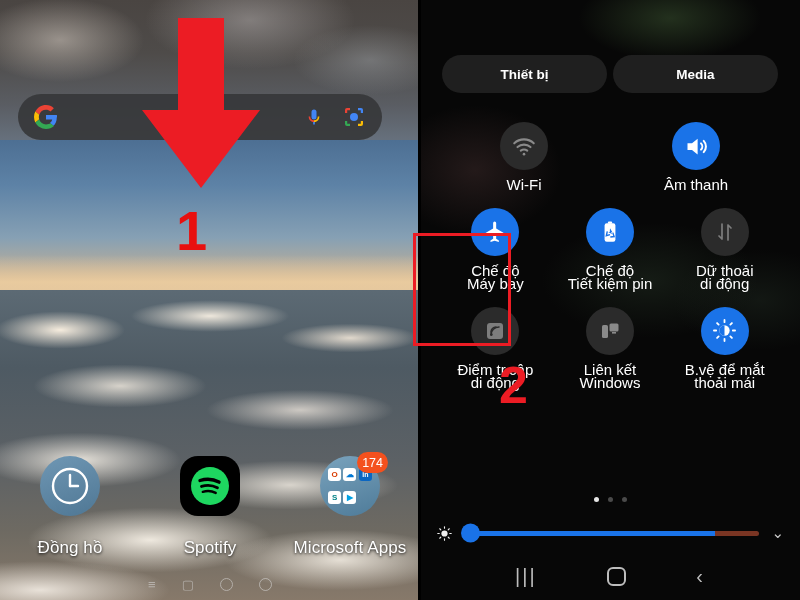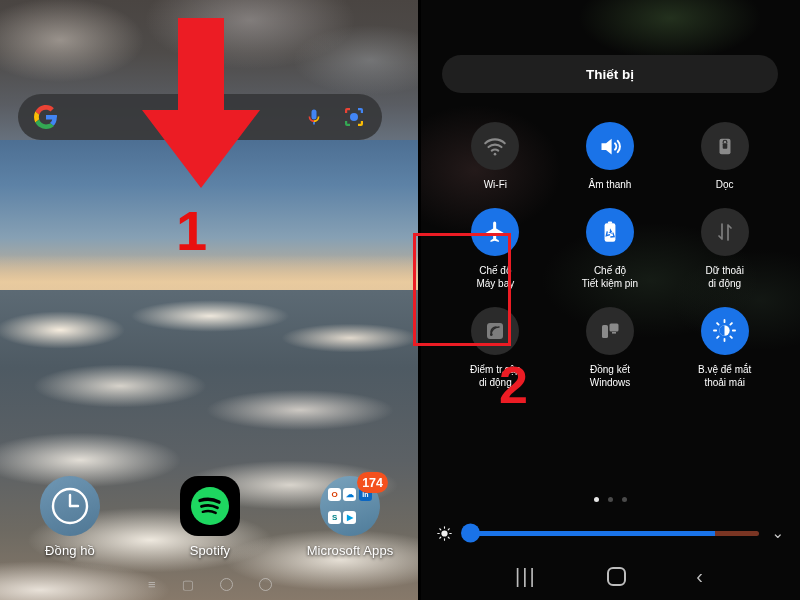--- a/index.html
+++ b/index.html
@@ -60,33 +60,33 @@
   .dock-app { flex:1; display:flex; flex-direction:column; align-items:center; }
   .app-icon {
     width:60px; height:60px; border-radius:50%;
     display:flex; align-items:center; justify-content:center; position:relative;
   }
   .icon-clock { background:linear-gradient(160deg,#6f97b4,#4f7794); }
   .icon-cal   { background:linear-gradient(160deg,#6f97b4,#4f7794); }
   .icon-spotify { background:#000; border-radius:18px; }
   .icon-folder { background:linear-gradient(160deg,#7aa3bd,#4e7b99); }
   .app-label {
-    margin-top:7px; color:#fff; font-size:13px; letter-spacing:.1px;
+    margin-top:22px; color:#fff; font-size:17px; letter-spacing:.1px;
     text-shadow:0 1px 3px rgba(0,0,0,.9);
   }
   .folder-grid {
     width:44px; height:44px; display:grid; grid-template-columns:repeat(3,1fr);
     grid-template-rows:repeat(2,1fr); gap:2px; place-items:center;
   }
   .mini { width:13px; height:13px; border-radius:3px; display:flex; align-items:center;
           justify-content:center; font-size:8px; font-weight:bold; color:#fff; }
   .badge {
     position:absolute; top:-4px; right:-8px; min-width:30px; height:21px;
     background:#f4511e; border-radius:11px; color:#fff; font-size:12.5px;
-    font-weight:bold; display:flex; align-items:center; justify-content:center; padding:0 5px;
+    font-weight:normal; display:flex; align-items:center; justify-content:center; padding:0 5px;
   }
 
   .navbar-left {
     position:absolute; left:0; bottom:8px; width:420px;
     display:flex; align-items:center; justify-content:center; gap:26px; opacity:.55;
   }
   .nb-glyph { color:#d8d8d8; font-size:13px; }
   .nb-circ { width:13px; height:13px; border:1.6px solid #dcdcdc; border-radius:50%; }
 
   
@@ -116,21 +116,21 @@
   .tiles { position:absolute; left:18px; top:122px; width:344px; }
   .tile-row { display:flex; }
   .tile { flex:1; display:flex; flex-direction:column; align-items:center; position:relative; }
   .tile-circle {
     width:48px; height:48px; border-radius:50%;
     display:flex; align-items:center; justify-content:center;
   }
   .tile-circle.off { background:#2b2b2b; }
   .tile-circle.on  { background:#1a73e8; }
   .tile-label {
-    margin-top:8px; color:#fff; font-size:10px; line-height:13.5px;
+    margin-top:8px; color:#fff; font-size:15px; line-height:13.5px;
     text-align:center; white-space:pre-line;
   }
   .row-gap { height:16px; }
 
   .dots { position:absolute; left:0; top:497px; width:380px; display:flex;
           justify-content:center; align-items:center; gap:9px; }
   .dot { width:5px; height:5px; border-radius:50%; background:#4a4a4a; }
   .dot.active { background:#e6e6e6; }
 
   .bright-row { position:absolute; left:0; top:524px; width:380px;
@@ -249,20 +249,23 @@
 
   <div class="divider"></div>
 
   <div class="phone-right">
     <div class="panel-glow"></div>
 
     <div class="seg-row">
       <div class="seg-btn">
         <span>Thiết bị</span>
       </div>
+      <div class="seg-btn">
+        <span>Media</span>
+      </div>
     </div>
 
     <div class="tiles">
 
       <div class="tile-row">
         <div class="tile">
           <div class="tile-circle off">
             <svg width="26" height="26" viewBox="0 0 24 24" fill="none" stroke="#8a8a8a" stroke-width="1.9" stroke-linecap="round">
               <path d="M3 9.5a13 13 0 0 1 18 0"></path>
                 <path d="M6 13a9 9 0 0 1 12 0"></path>
@@ -273,30 +276,20 @@
           <div class="tile-label">Wi-Fi</div>
         </div>
         <div class="tile">
           <div class="tile-circle on">
             <svg width="27" height="27" viewBox="0 0 24 24">
               <path d="M4 9v6h4l5 4V5L8 9z" fill="#fff"></path>
               <path d="M16 9.2a4 4 0 0 1 0 5.6M18.4 7a7.3 7.3 0 0 1 0 10" stroke="#fff" stroke-width="1.8" fill="none" stroke-linecap="round"></path>
             </svg>
           </div>
           <div class="tile-label">Âm thanh</div>
-        </div>
-        <div class="tile">
-          <div class="tile-circle off">
-            <svg width="22" height="22" viewBox="0 0 24 24">
-              <rect x="6" y="4" width="12" height="17" rx="2.2" fill="#8a8a8a"></rect>
-              <rect x="9.5" y="9" width="5" height="6" rx="1" fill="#2b2b2b"></rect>
-              <path d="M10 9V7.7a2 2 0 0 1 4 0V9" stroke="#2b2b2b" stroke-width="1.3" fill="none"></path>
-            </svg>
-          </div>
-          <div class="tile-label">Dọc</div>
         </div>
       </div>
 
       <div class="row-gap"></div>
 
       <div class="tile-row">
         <div class="tile">
           <div class="tile-circle on">
             <svg width="28" height="28" viewBox="0 0 24 24">
               <path fill="#fff" d="M21 15.5v-1.8l-8-4.7V4.3a1.3 1.3 0 0 0-2.6 0V9l-8 4.7v1.8l8-2.4v4.6l-2.3 1.5v1.3l3.6-.9 3.6.9v-1.3L13 17.7v-4.6z"></path>
@@ -347,21 +340,21 @@
 di động</div>
         </div>
         <div class="tile">
           <div class="tile-circle off">
             <svg width="24" height="24" viewBox="0 0 24 24">
               <rect x="4" y="6" width="6" height="13" rx="1.6" fill="#8a8a8a"></rect>
               <rect x="11.5" y="4.5" width="9" height="8" rx="1.5" fill="#8a8a8a"></rect>
               <rect x="14" y="13" width="4" height="1.6" fill="#8a8a8a"></rect>
             </svg>
           </div>
-          <div class="tile-label">Đồng kết
+          <div class="tile-label">Liên kết
 Windows</div>
         </div>
         <div class="tile">
           <div class="tile-circle on">
             <svg width="27" height="27" viewBox="0 0 24 24">
               <circle cx="12" cy="12" r="4.6" fill="#fff"></circle>
               <path d="M12 7.4a4.6 4.6 0 0 0 0 9.2z" fill="#1a73e8"></path>
               <g stroke="#fff" stroke-width="1.6" stroke-linecap="round">
                 <line x1="12" y1="2.6" x2="12" y2="4.6"></line>
                   <line x1="12" y1="19.4" x2="12" y2="21.4"></line>

